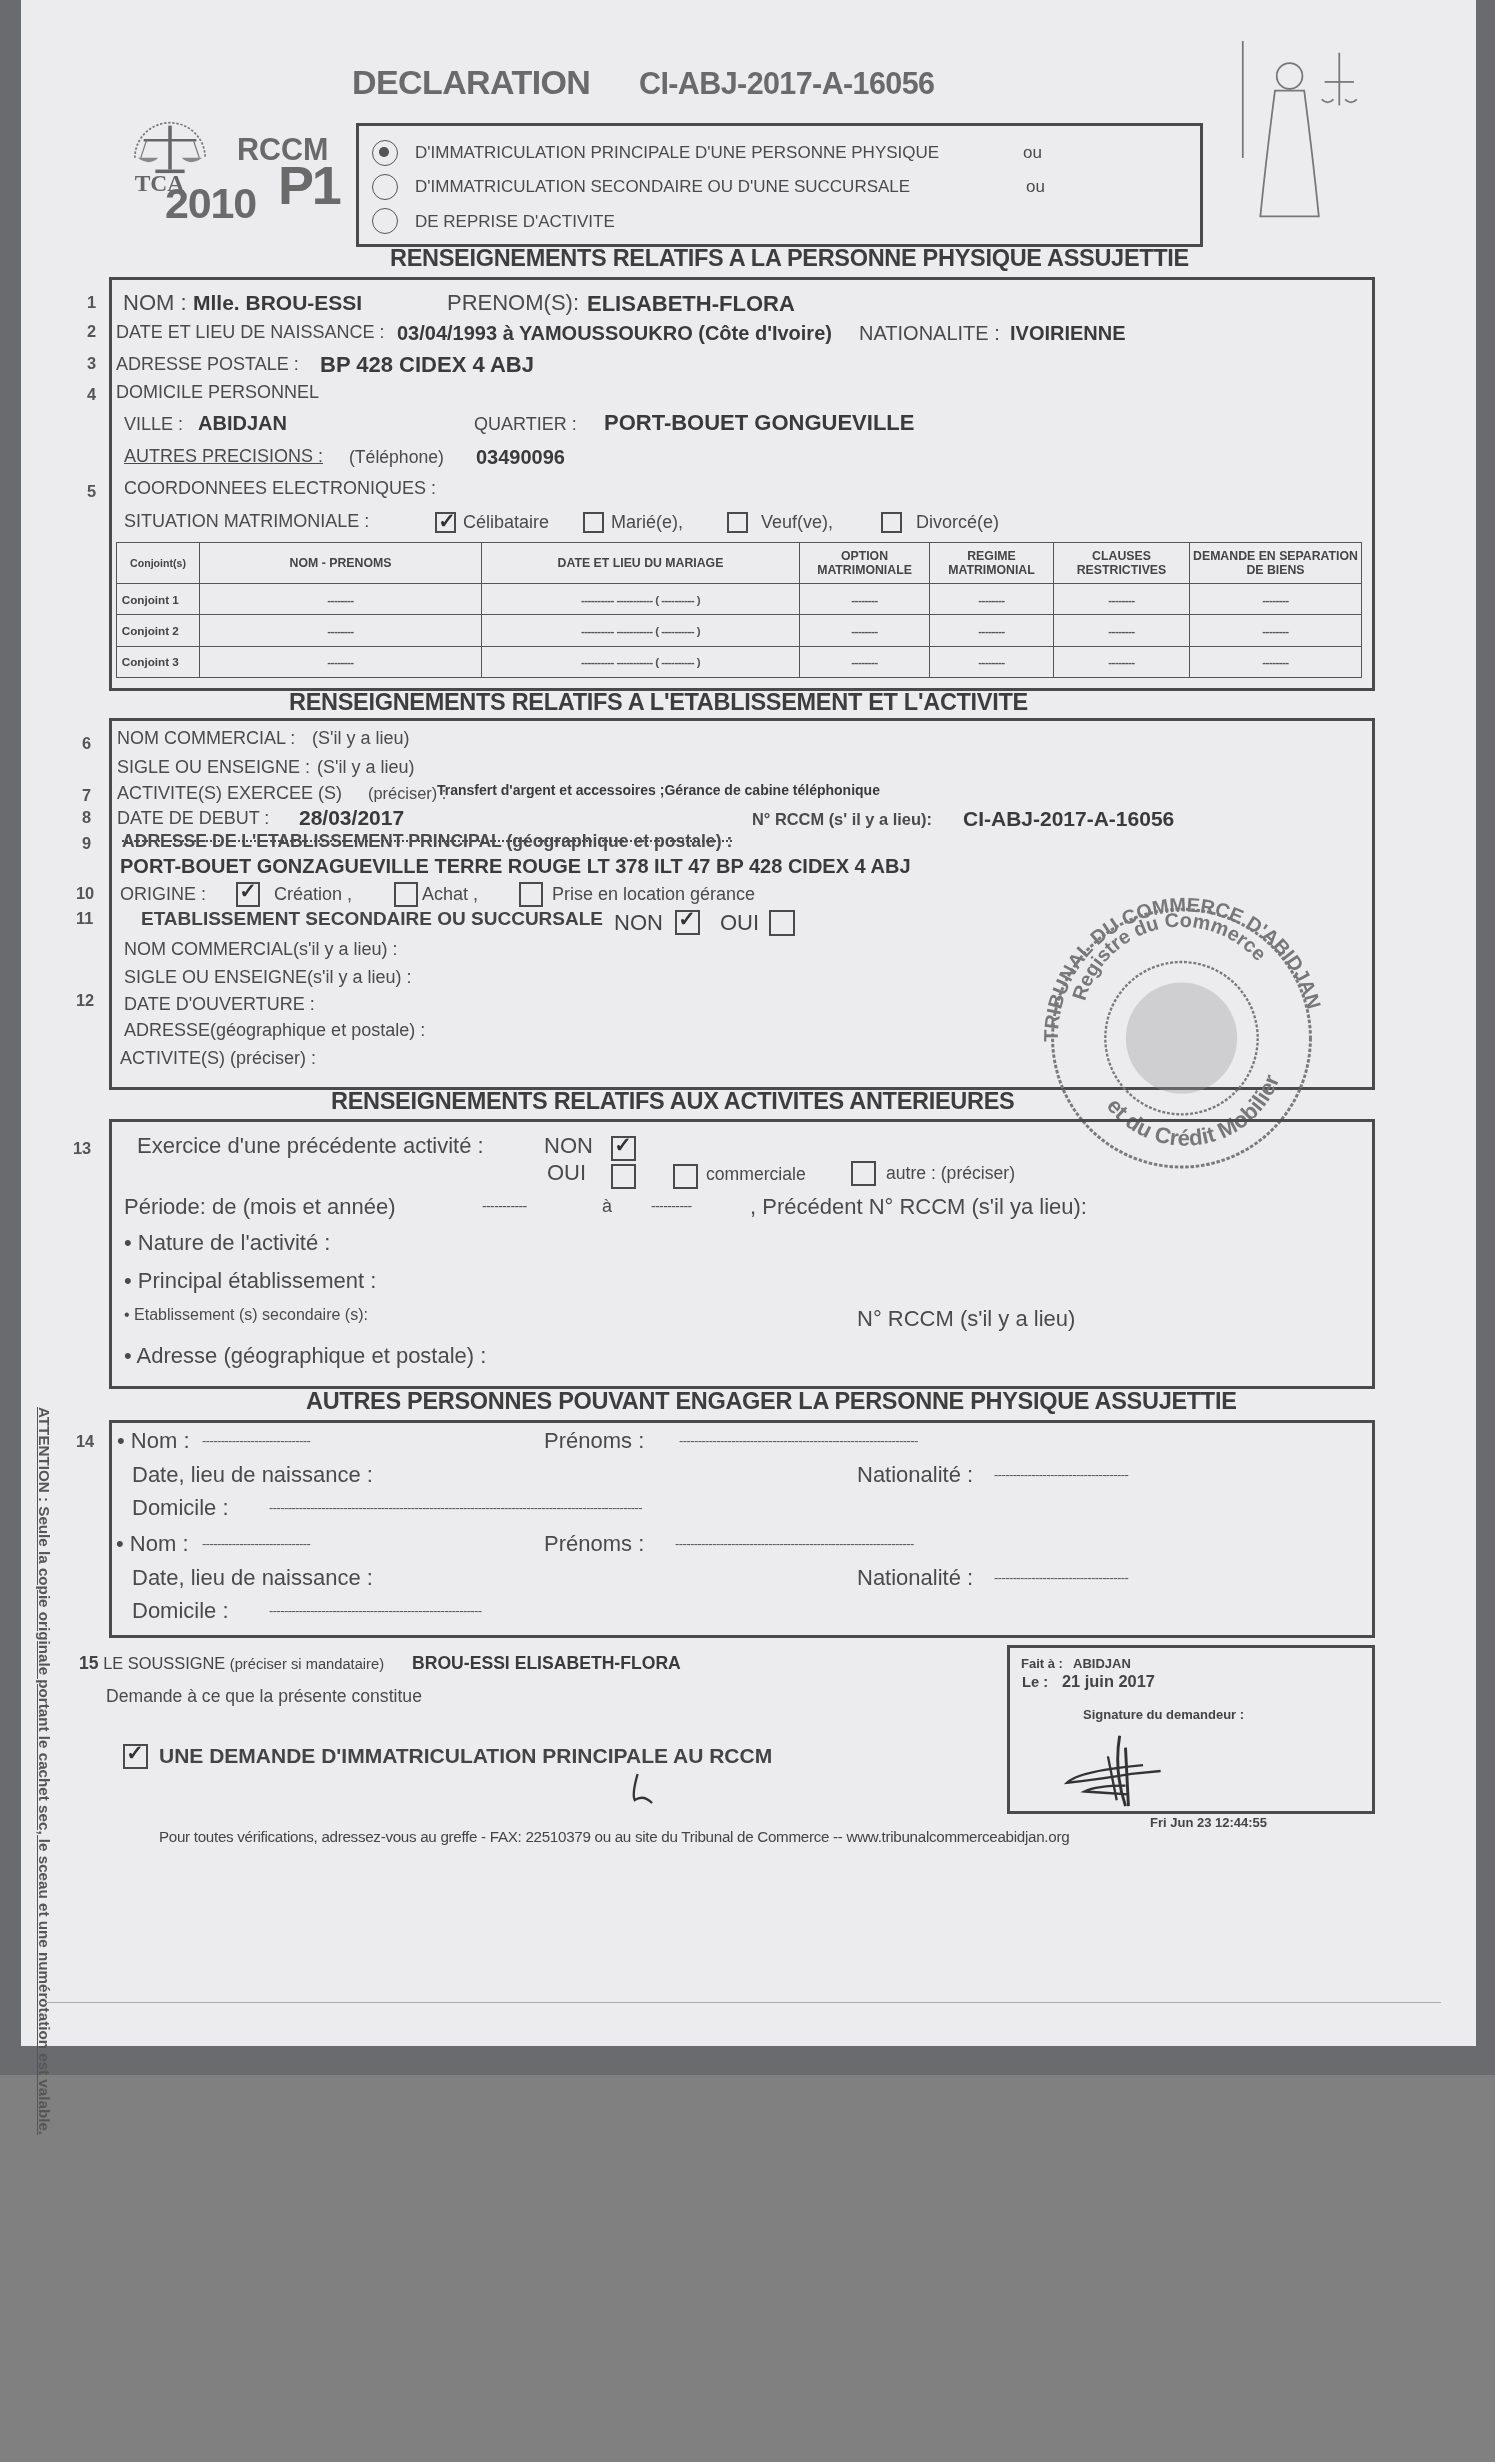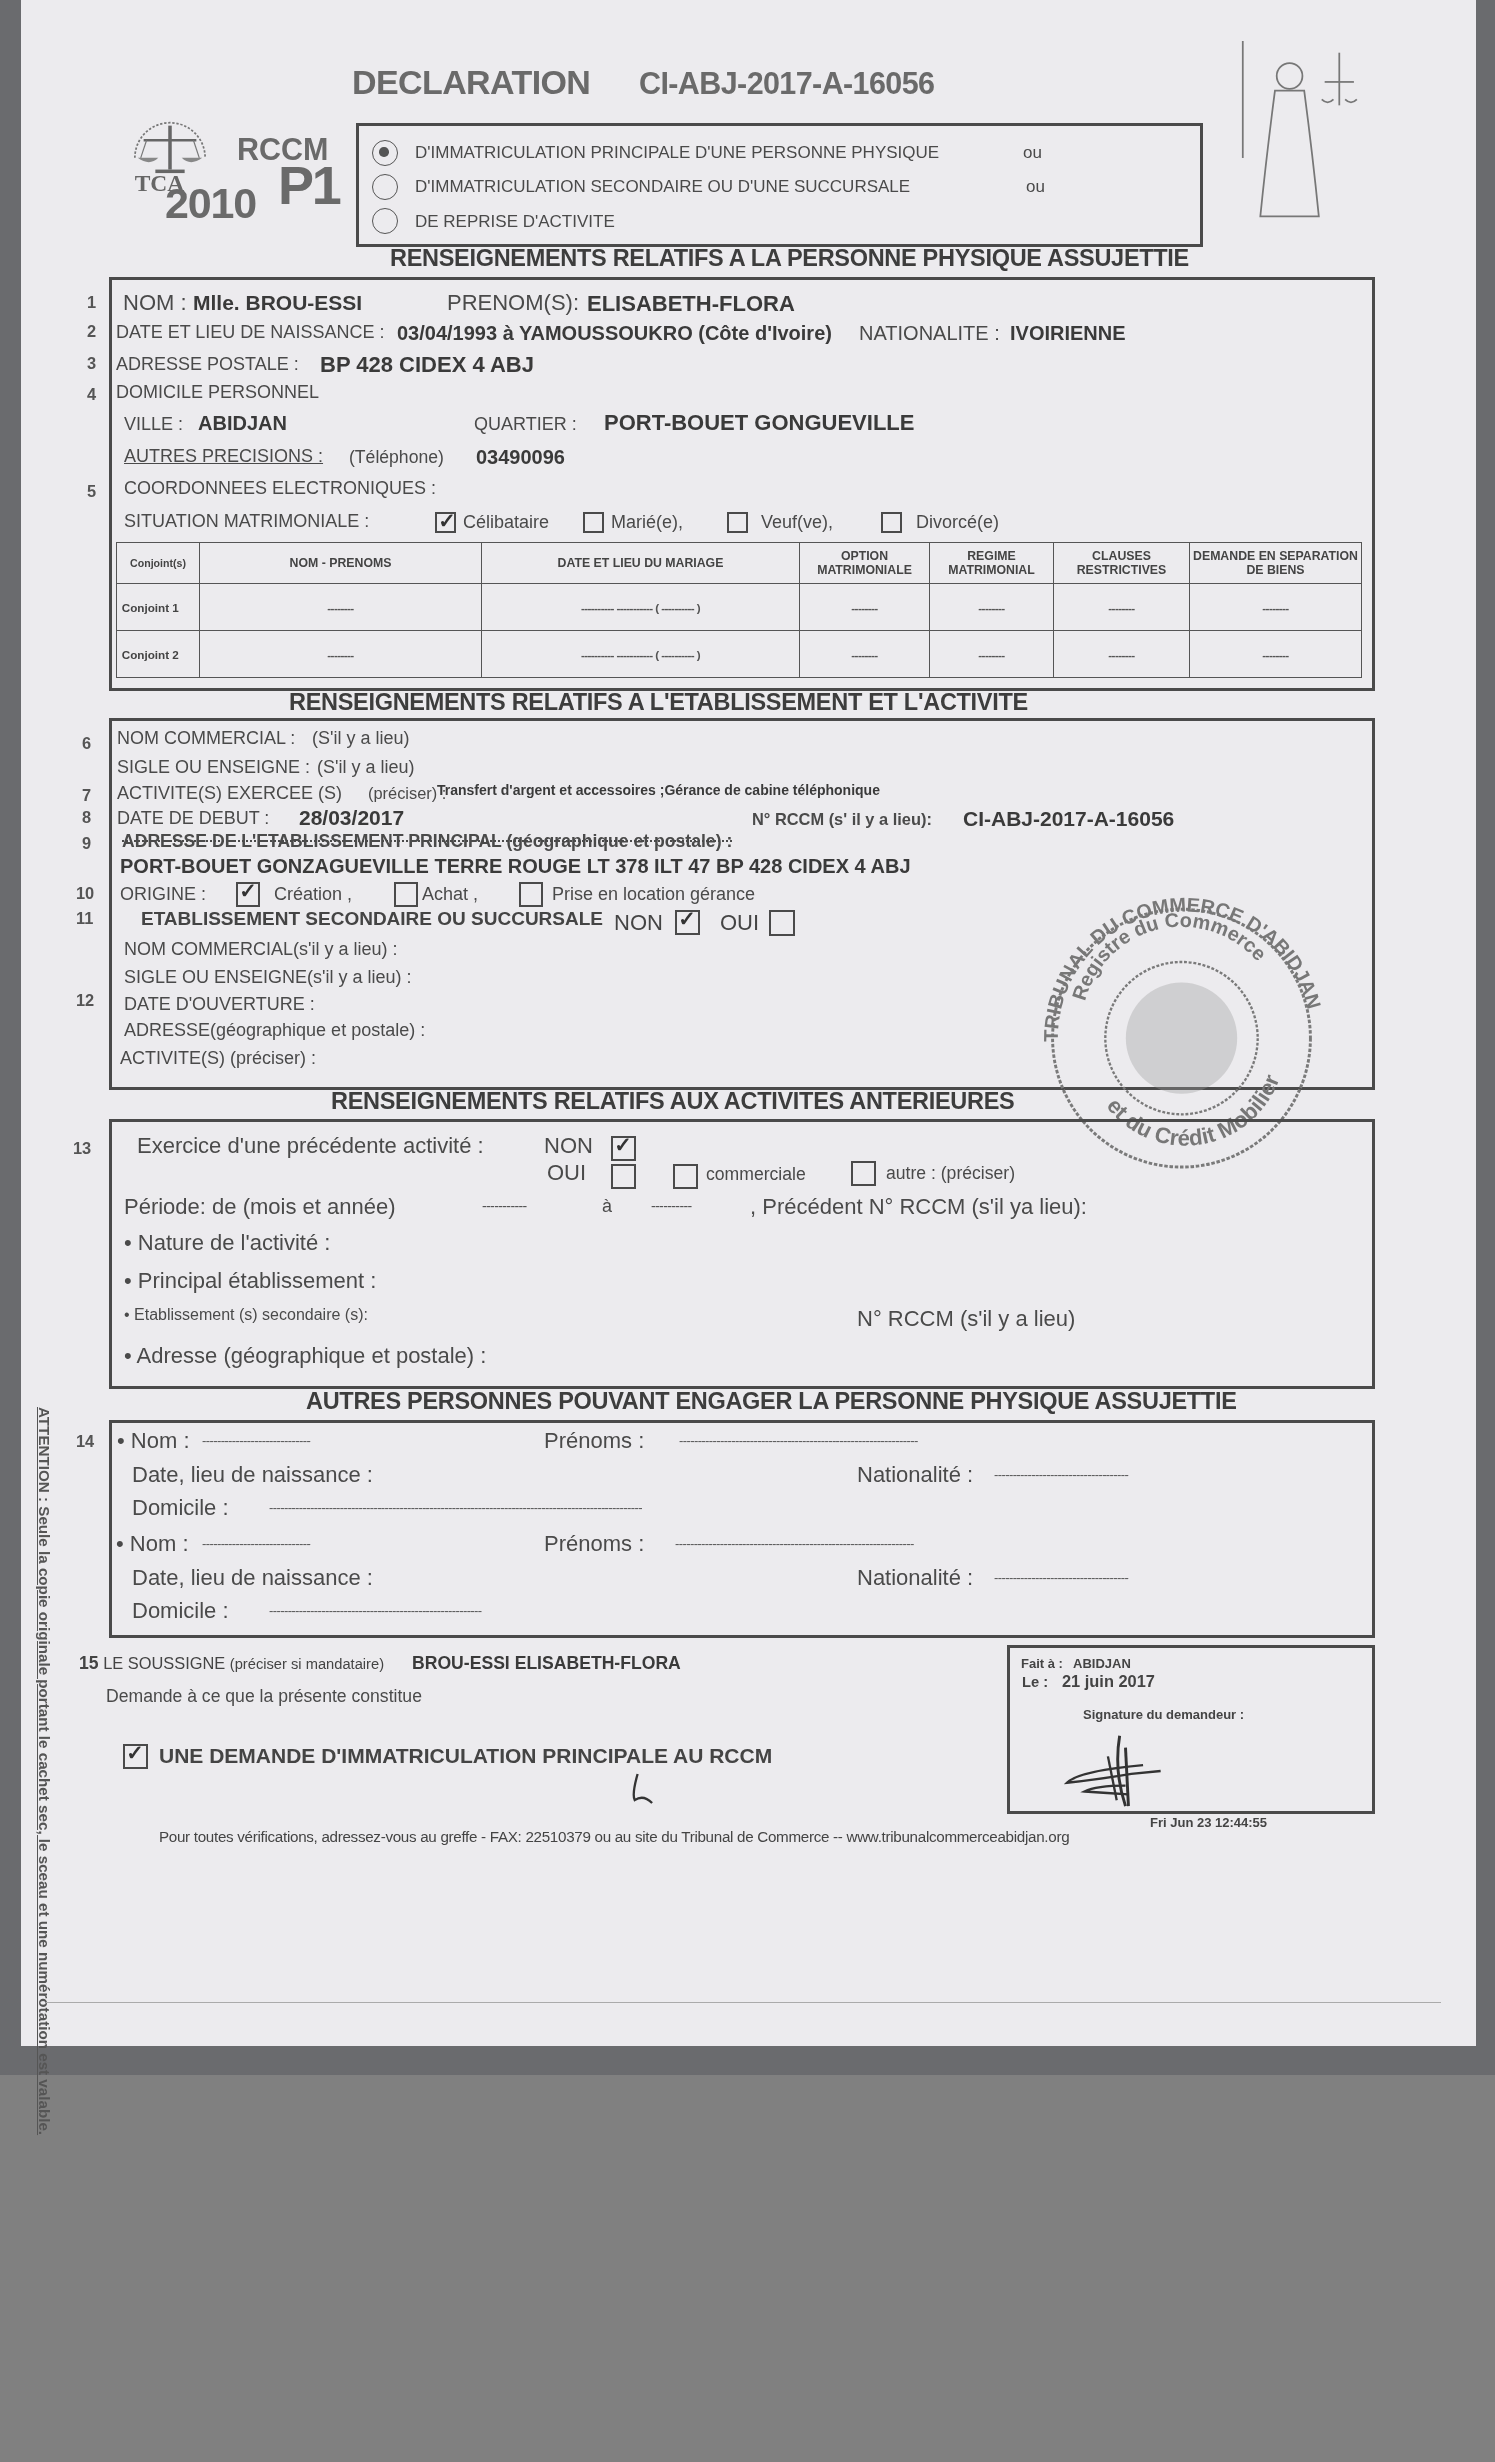--- a/index.html
+++ b/index.html
@@ -146,20 +146,29 @@
   </tr>
   <tr>
     <td style="text-align:left;padding-left:4.7px;">Conjoint 2</td>
     <td class="dash">--------</td>
     <td class="dash">---------- ----------- ( ---------- )</td>
     <td class="dash">--------</td>
     <td class="dash">--------</td>
     <td class="dash">--------</td>
     <td class="dash">--------</td>
   </tr>
+  <tr>
+    <td style="text-align:left;padding-left:4.7px;">Conjoint 3</td>
+    <td class="dash">--------</td>
+    <td class="dash">---------- ----------- ( ---------- )</td>
+    <td class="dash">--------</td>
+    <td class="dash">--------</td>
+    <td class="dash">--------</td>
+    <td class="dash">--------</td>
+  </tr>
 </tbody>
   </table>
 
 <div class="abs sect" style="left:289px;top:689px;">RENSEIGNEMENTS RELATIFS A L'ETABLISSEMENT ET L'ACTIVITE</div>
 <div class="box" style="left:109px;top:718px;width:1266px;height:372px;"></div>
 
 <div class="rownum" style="left:82px;top:734px;">6</div>
 <div class="abs lbl" style="left:117px;top:728px;">NOM COMMERCIAL :</div>
 <div class="abs lbl" style="left:312px;top:728px;">(S'il y a lieu)</div>
 <div class="abs lbl" style="left:117px;top:757px;">SIGLE OU ENSEIGNE :</div>

